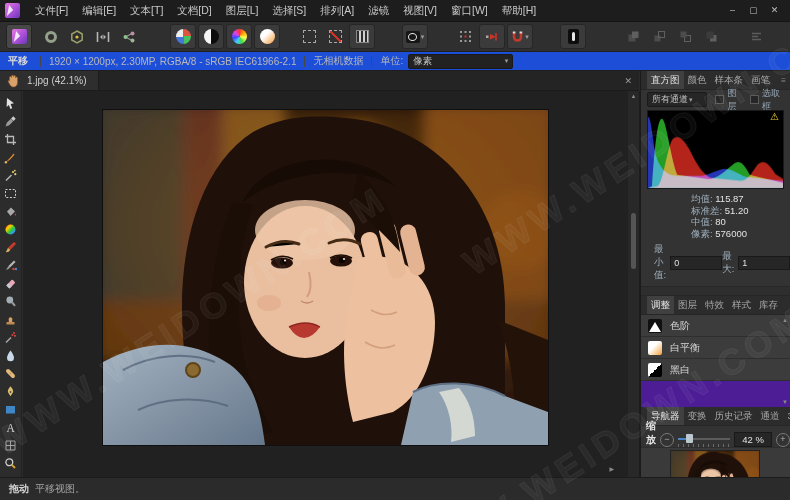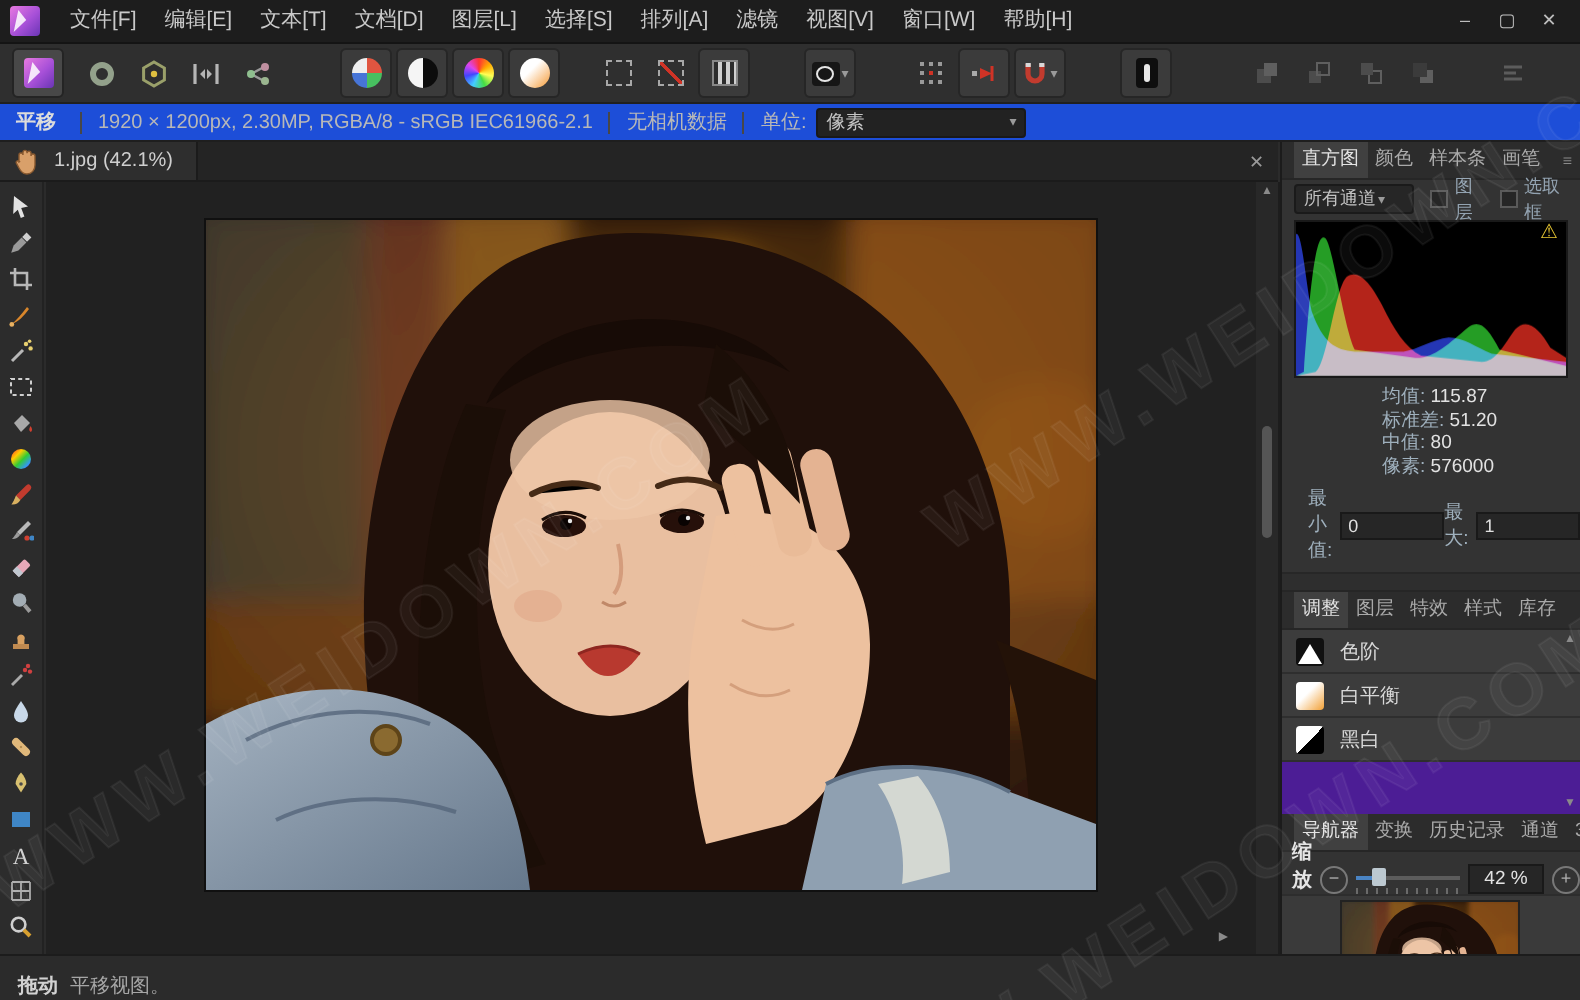--- a/index.html
+++ b/index.html
@@ -107,21 +107,21 @@
   .slider .fill{position:absolute;left:0;top:4px;height:2px;width:9px;background:#4a84c4;}
   .slider .thumbq{position:absolute;left:8px;top:0;width:7px;height:9px;background:#bcc8d0;border-radius:1px;}
   .slider .ticks{position:absolute;left:0;right:0;bottom:0;height:3px;
         background:repeating-linear-gradient(90deg,#6a6a6a 0 1px,transparent 1px 5px);}
   .zoom-box{width:36px;height:13px;background:#262626;border:1px solid #191919;color:#e2e2e2;font-size:9.5px;
             display:flex;align-items:center;justify-content:center;margin-right:4px;flex:none;}
   .nav-preview{height:72px;background:#3a3a3a;position:relative;border-top:1px solid #2d2d2d;}
   .thumb-photo{position:absolute;left:30px;top:3px;width:88px;height:66px;box-shadow:0 0 0 1px #222;}
   
   .statusbar{position:absolute;left:0;right:0;bottom:0;height:22px;background:#2b2b2b;border-top:1px solid #1c1c1c;
-             display:flex;align-items:flex-end;padding-left:9px;font-size:10px;color:#a6a6a6;}
+             display:flex;align-items:center;padding-left:9px;font-size:10px;color:#a6a6a6;}
   .status-action{font-weight:bold;color:#d2d2d2;margin-right:6px;}
   
   .wm-layer{position:absolute;inset:0;pointer-events:none;z-index:60;overflow:hidden;}
   .wm{position:absolute;font-size:36px;font-weight:bold;letter-spacing:5px;color:rgba(255,255,255,0.045);
       -webkit-text-stroke:1px rgba(255,255,255,0.06);transform:rotate(-33deg);white-space:nowrap;}
 </style>
 </head>
 <body>
 
 <div class="app">

